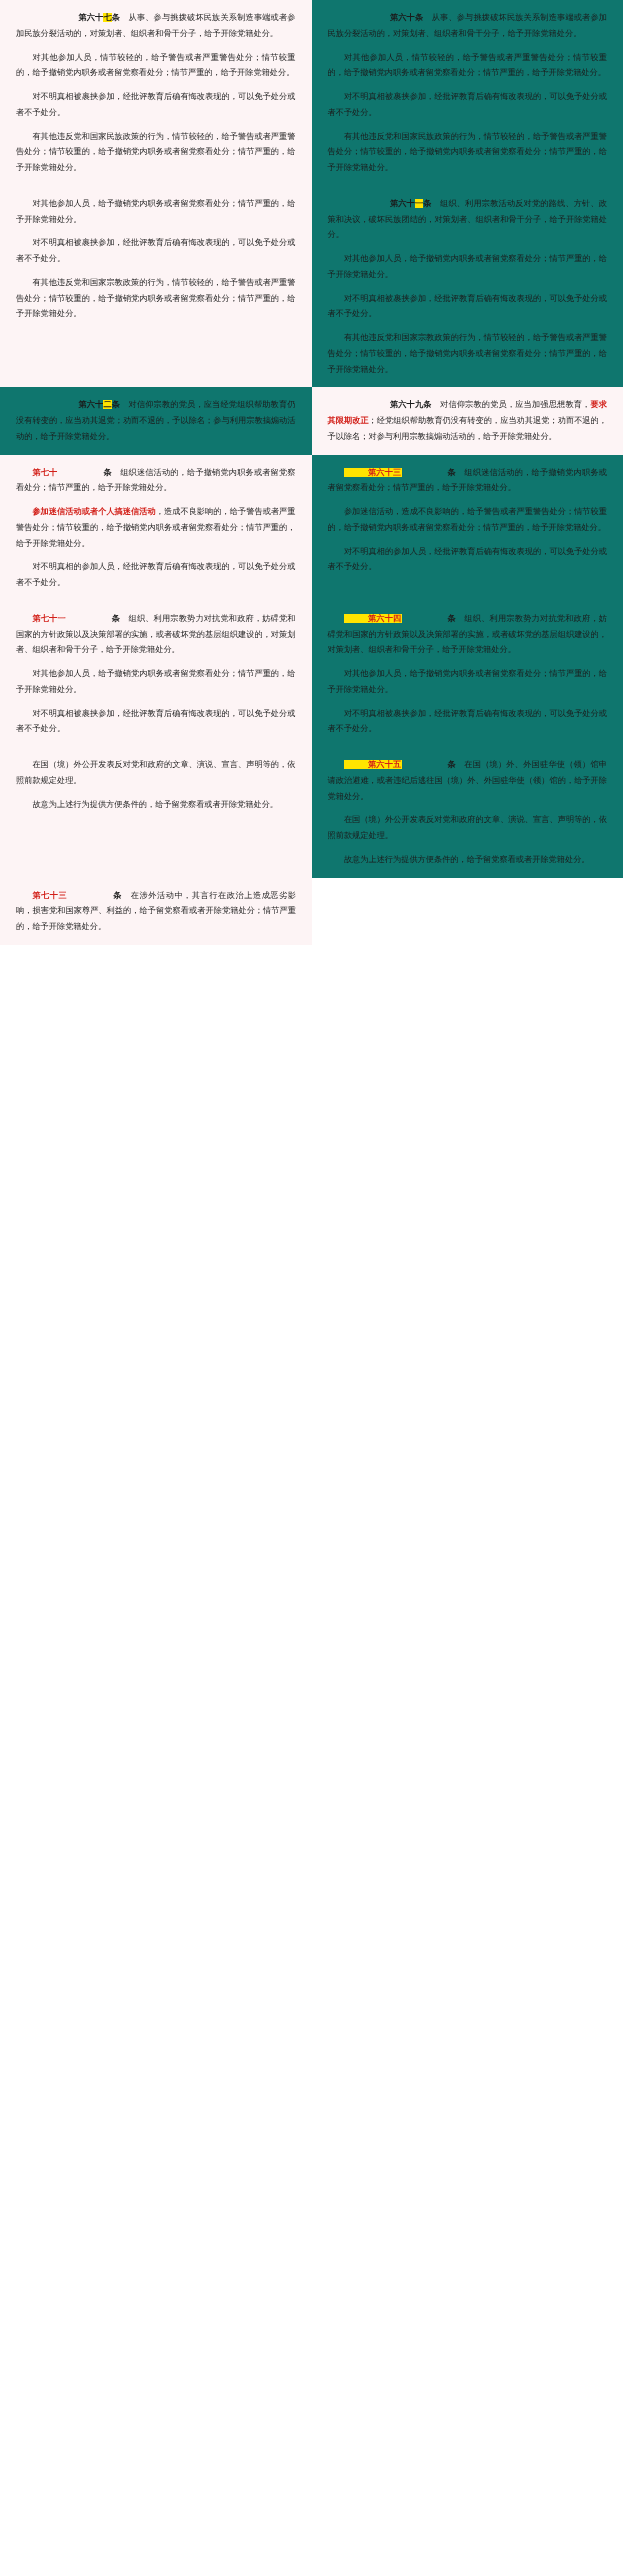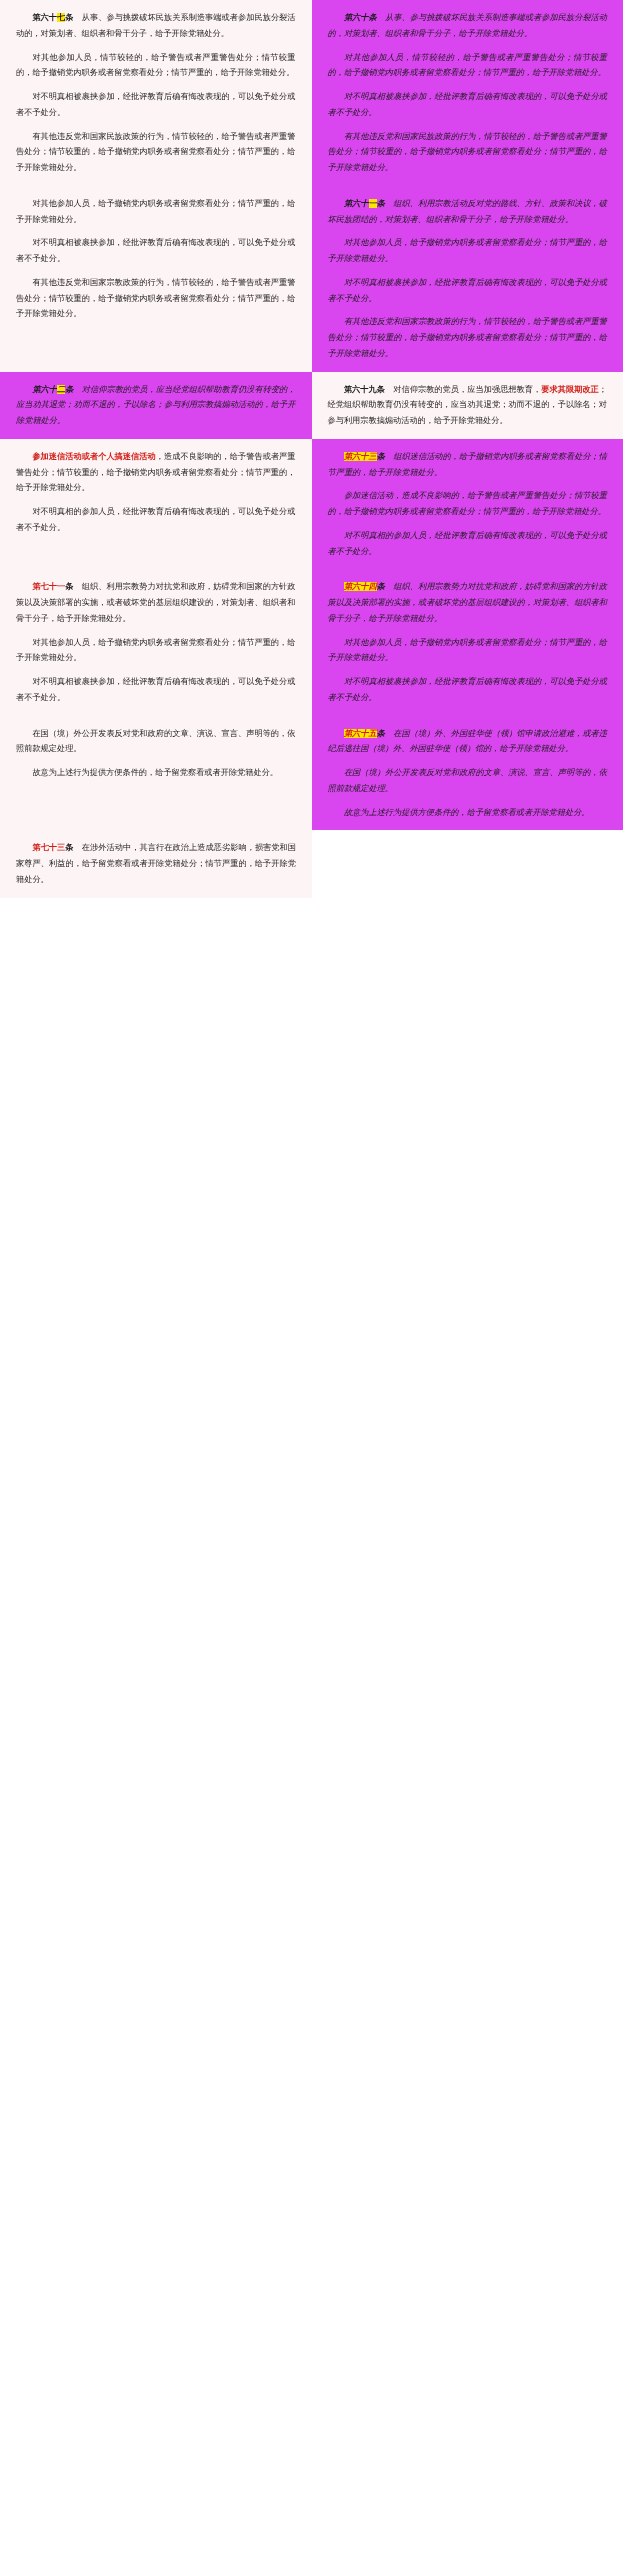--- a/index.html
+++ b/index.html
@@ -16,45 +16,47 @@
     display: flex;
     flex-direction: row;
     width: 623px;
     align-items: stretch;
   }
   .cell {
     width: 312px;
     padding: 10px 16px 10px 16px;
   }
   .cell-left { background: #fdf4f5; }
-  .cell-right { background: #d946ef; font-style: italic; }
+  .cell-right { background: #0f766e; }
 
   p {
     margin: 0 0 8px 0;
     font-size: 8.2px;
     line-height: 1.92;
     text-indent: 2em;
     color: #1b1b1b;
     text-align: justify;
     word-break: break-all;
   }
   p:last-child { margin-bottom: 0; }
 
   .art {
     font-weight: bold;
+    margin-left: 46px;
   }
   .hl-yellow {
     background: #ffe400;
     color: #1b1b1b;
     font-weight: bold;
   }
   .hl-yellow-red {
     background: #ffe400;
     color: #d21f18;
     font-weight: bold;
+    padding-left: 24px;
   }
   .red {
     color: #d21f18;
     font-weight: bold;
   }
 </style>
 </head>
 <body>
 
 <div class="doc-wrap">
@@ -92,20 +94,21 @@
     <div class="cell cell-right">
       <p><span class="art">第六十<span class="hl-yellow">二</span>条</span>　对信仰宗教的党员，应当经党组织帮助教育仍没有转变的，应当劝其退党；劝而不退的，予以除名；参与利用宗教搞煽动活动的，给予开除党籍处分。</p>
     </div>
     <div class="cell cell-left">
       <p><span class="art">第六十九条</span>　对信仰宗教的党员，应当加强思想教育，<span class="red">要求其限期改正</span>；经党组织帮助教育仍没有转变的，应当劝其退党；劝而不退的，予以除名；对参与利用宗教搞煽动活动的，给予开除党籍处分。</p>
     </div>
   </div>
 
   <div class="row">
     <div class="cell cell-left">
+      <p><span class="red">第七十</span><span class="art">条</span>　组织迷信活动的，给予撤销党内职务或者留党察看处分；情节严重的，给予开除党籍处分。</p>
       <p><span class="red">参加迷信活动或者个人搞迷信活动</span>，造成不良影响的，给予警告或者严重警告处分；情节较重的，给予撤销党内职务或者留党察看处分；情节严重的，给予开除党籍处分。</p>
       <p>对不明真相的参加人员，经批评教育后确有悔改表现的，可以免予处分或者不予处分。</p>
     </div>
     <div class="cell cell-right">
       <p><span class="hl-yellow-red">第六十三</span><span class="art">条</span>　组织迷信活动的，给予撤销党内职务或者留党察看处分；情节严重的，给予开除党籍处分。</p>
       <p>参加迷信活动，造成不良影响的，给予警告或者严重警告处分；情节较重的，给予撤销党内职务或者留党察看处分；情节严重的，给予开除党籍处分。</p>
       <p>对不明真相的参加人员，经批评教育后确有悔改表现的，可以免予处分或者不予处分。</p>
     </div>
   </div>
 

